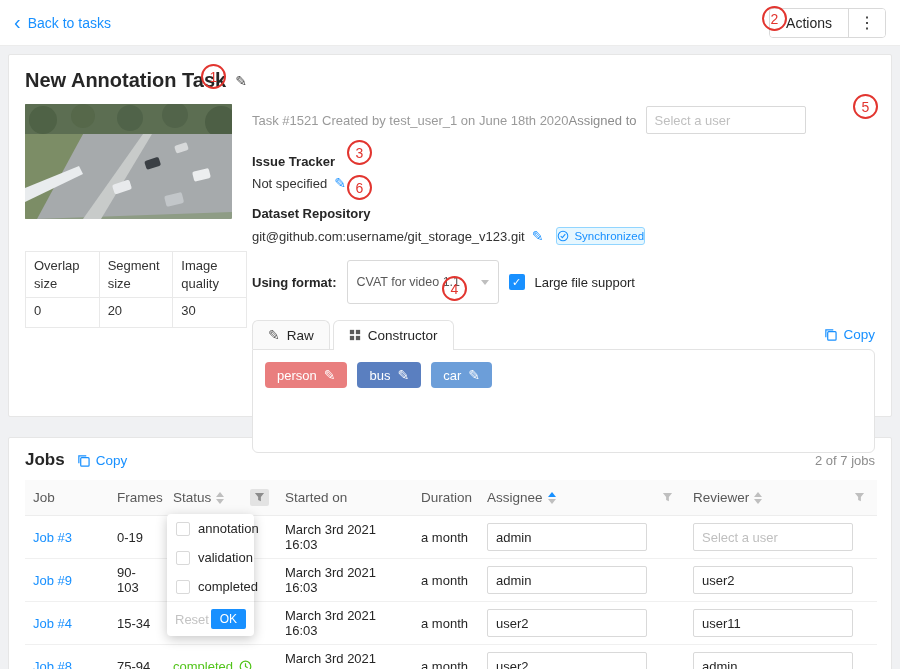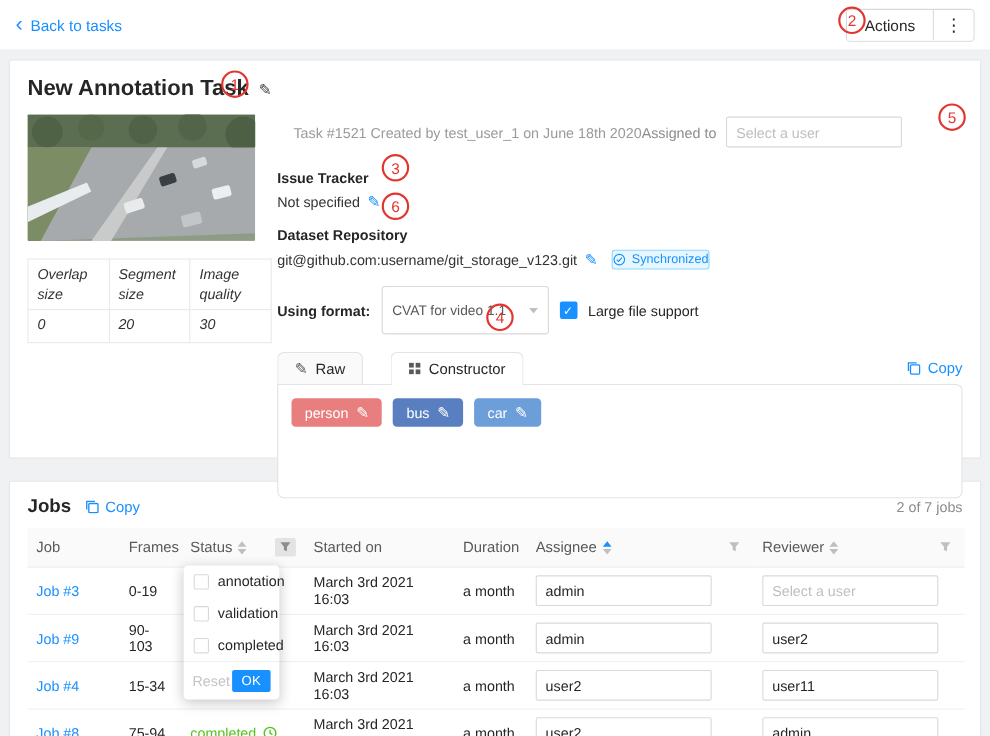--- a/index.html
+++ b/index.html
@@ -23,28 +23,28 @@
   
   .task-title-row { display:flex; align-items:center; gap:9px; margin:2px 0 12px; }
   .task-title { font-size:20px; font-weight:700; color:#262626; }
   .pencil { font-size:14px; color:#434343; cursor:pointer; }
   .pencil.blue { color:#1890ff; }
   .pencil.white { color:#fff; }
 
   .task-body { display:flex; gap:20px; }
   .left-col { width:207px; flex:0 0 207px; }
   .thumb svg { display:block; border-radius:1px; }
-  .params-table { border-collapse:collapse; margin-top:16px; width:222px;font-style:italic; }
+  .params-table { border-collapse:collapse; margin-top:32px; width:222px; }
   .params-table th, .params-table td { border:1px solid #e9e9e9; font-weight:400; font-size:13px;
         color:#333; text-align:left; padding:5px 8px; width:69px; vertical-align:top; }
   .params-table th { height:44px; line-height:1.35; }
   .params-table td { height:30px; }
 
   .right-col { flex:1; position:relative; padding-top:2px; }
-  .meta-row { display:flex; justify-content:center; align-items:center; }
+  .meta-row { display:flex; justify-content:flex-start; align-items:center; }
   .meta-text { color:#9a9a9a; font-size:13px; }
   .assigned { display:flex; align-items:center; gap:9px; margin-right:40px; }
   .assigned-label { color:#8c8c8c; font-size:13px; }
   .text-input { width:160px; height:28px; border:1px solid #d9d9d9; border-radius:2px; padding:0 8px; font-size:13px; color:#262626; font-family:"Liberation Sans",sans-serif; }
   .text-input::placeholder { color:#bfbfbf; }
 
   .section-label { font-size:13px; font-weight:700; color:#262626; }
   .block-issue { margin-top:20px; }
   .block-repo { margin-top:15px; }
   .value-row { margin-top:6px; display:flex; align-items:center; gap:7px; font-size:13px; color:#333; }
@@ -58,21 +58,21 @@
   .caret-down { width:0; height:0; border-left:4px solid transparent; border-right:4px solid transparent; border-top:5px solid #bfbfbf; }
   .checkbox-checked { width:16px; height:16px; background:#1890ff; border-radius:2px; color:#fff;
                       font-size:11px; display:inline-flex; align-items:center; justify-content:center; cursor:pointer; }
   .checkbox-empty { width:14px; height:14px; background:#fff; border:1px solid #d9d9d9; border-radius:2px; flex:0 0 14px; cursor:pointer; }
 
   
   .tabs-row { margin-top:16px; display:flex; align-items:flex-end; justify-content:space-between; }
   .tabs { display:flex; gap:3px; }
   .tab { display:flex; align-items:center; gap:7px; padding:6px 15px; border:1px solid #e3e3e3; border-bottom:none;
          border-radius:6px 6px 0 0; font-size:13.5px; color:#262626; background:#fafafa; cursor:pointer; position:relative; }
-  .tab.active { background:#fff; z-index:3; margin-bottom:-1px; padding-bottom:7px;margin-left:22px; }
+  .tab.active { background:#fff; z-index:3; margin-bottom:-1px; padding-bottom:7px; }
   .copy-link { color:#1890ff; font-size:13.5px; display:flex; align-items:center; gap:6px; cursor:pointer; margin-bottom:7px; }
   .labels-panel { border:1px solid #e3e3e3; border-radius:0 6px 6px 6px; background:#fff; height:104px; padding:12px; position:relative; z-index:2; }
   .chips { display:flex; align-items:center; gap:10px; }
   .chip-add { display:flex; align-items:center; gap:7px; border:1px solid #d9d9d9; border-radius:4px;
               background:#fff; padding:5px 10px; font-size:13px; color:#262626; cursor:pointer; }
   .plus-circle { color:#8c8c8c; font-size:14px; }
   .chip { display:flex; align-items:center; gap:7px; border-radius:4px; padding:5px 12px; color:#fff; font-size:13px; cursor:pointer; }
 
   
   .jobs-header { display:flex; align-items:center; gap:12px; }

